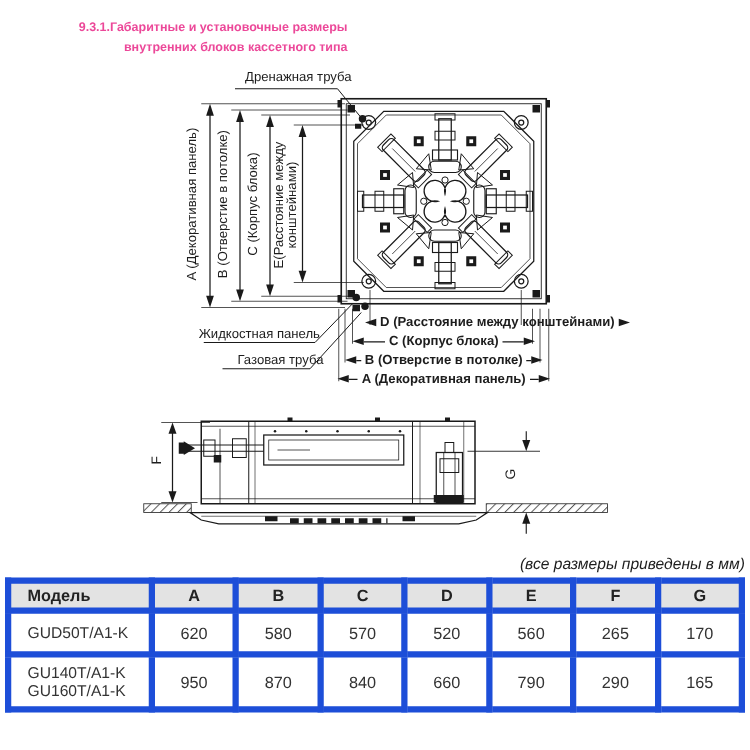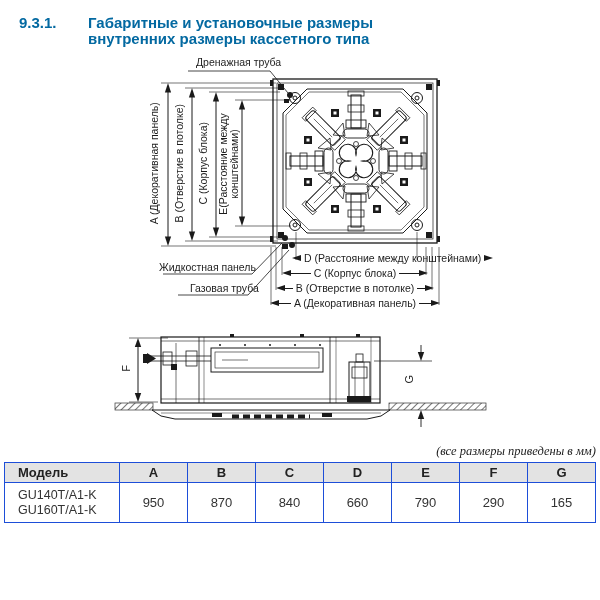--- a/index.html
+++ b/index.html
@@ -1,62 +1,62 @@
 <!DOCTYPE html>
 <html><head>
 <meta charset="utf-8">
 <style>
   html,body{margin:0;padding:0;background:#fff;}
   .page{position:relative;width:600px;height:600px;background:#fff;overflow:hidden;
         font-family:"Liberation Sans",sans-serif;color:#1a1a1a;}
   
   .heading{position:absolute;left:19px;top:15px;display:flex;font-weight:bold;
-           font-size:15px;line-height:16px;color:#0369a1;}
+           font-size:10px;line-height:16px;color:#ec4899;text-align:right;}
   .heading .num{width:69px;flex:0 0 auto;}
   
   .art{position:absolute;left:0;top:0;}
   
   .lbl{position:absolute;font-size:10.5px;line-height:11px;color:#1d1d1d;white-space:nowrap;text-align:center;}
   .vlabel{position:absolute;font-size:10.5px;line-height:10.5px;color:#1d1d1d;
           text-align:center;white-space:nowrap;transform:rotate(-90deg);}
   .vlabel.wrap2{white-space:normal;}
   .biglbl{font-size:11px;font-weight:normal;}
   
   .hdim{position:absolute;display:flex;align-items:center;height:14px;
         font-size:10.5px;color:#1d1d1d;}
   .hdim .ln{flex:1 1 0;min-width:0;height:1px;background:#1a1a1a;}
-  .hdim .tx{flex:0 0 auto;padding:0 3px;white-space:nowrap;background:transparent;}
+  .hdim .tx{flex:0 0 auto;padding:0 3px;white-space:nowrap;background:transparent;font-weight:bold;}
   .ah{flex:0 0 auto;width:0;height:0;border-top:3.5px solid transparent;border-bottom:3.5px solid transparent;}
   .ah.l{border-right:9px solid #1a1a1a;}
   .ah.r{border-left:9px solid #1a1a1a;}
   
-  .note{position:absolute;right:4px;top:444px;font-style:italic;font-size:12.5px;color:#1d1d1d;font-family:Liberation Serif, serif;}
+  .note{position:absolute;right:4px;top:444px;font-style:italic;font-size:12.5px;color:#1d1d1d;}
   
   .dim-table{position:absolute;left:4px;top:462px;width:592px;border-collapse:collapse;
              table-layout:fixed;font-size:12.5px;color:#333;}
-  .dim-table th,.dim-table td{border:1px solid #1d4ed8;}
+  .dim-table th,.dim-table td{border:5px solid #1d4ed8;}
   .dim-table th{background:#e3e3e3;font-weight:bold;font-size:13px;color:#222;
                 height:19px;text-align:center;padding:0;}
   .dim-table th.model-h{text-align:left;padding-left:13px;}
   .dim-table td{text-align:center;height:20px;font-size:13px;padding:0;}
   .dim-table td.model-cell{text-align:left;padding:5px 0 5px 13px;font-size:12.5px;
                            line-height:12.5px;}
   .dim-table td.model-cell div{padding:1px 0;}
   .c-model{width:115px;}
 </style>
 </head>
 <body>
 
 <div class="page">
 
   <div class="heading">
     <span class="num">9.3.1.</span>
     <span class="titles">
       <span>Габаритные и установочные размеры</span><br>
-      <span>внутренних размеры кассетного типа</span>
+      <span>внутренних блоков кассетного типа</span>
     </span>
   </div>
 
   <svg class="art" width="600" height="460" viewBox="0 0 600 460">
     <defs>
       <pattern id="hatch" width="5" height="5" patternUnits="userSpaceOnUse" patternTransform="rotate(45)">
         <rect width="5" height="5" fill="#ffffff"></rect>
         <line x1="0" y1="0" x2="0" y2="5" stroke="#555" stroke-width="1.6"></line>
       </pattern>
     </defs>
@@ -306,20 +306,32 @@
           <th>C</th>
           <th>D</th>
           <th>E</th>
           <th>F</th>
           <th>G</th>
         </tr>
       </thead>
       <tbody>
         <tr>
           <td class="model-cell">
+            <div>GUD50T/A1-K</div>
+          </td>
+          <td>620</td>
+          <td>580</td>
+          <td>570</td>
+          <td>520</td>
+          <td>560</td>
+          <td>265</td>
+          <td>170</td>
+        </tr>
+        <tr>
+          <td class="model-cell">
             <div>GU140T/A1-K</div>
             <div>GU160T/A1-K</div>
           </td>
           <td>950</td>
           <td>870</td>
           <td>840</td>
           <td>660</td>
           <td>790</td>
           <td>290</td>
           <td>165</td>

